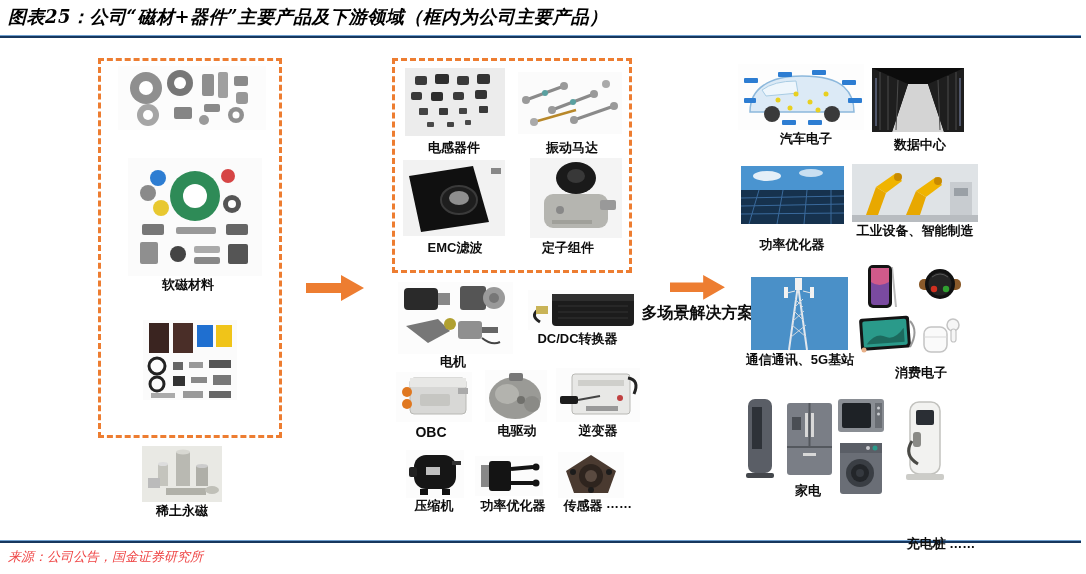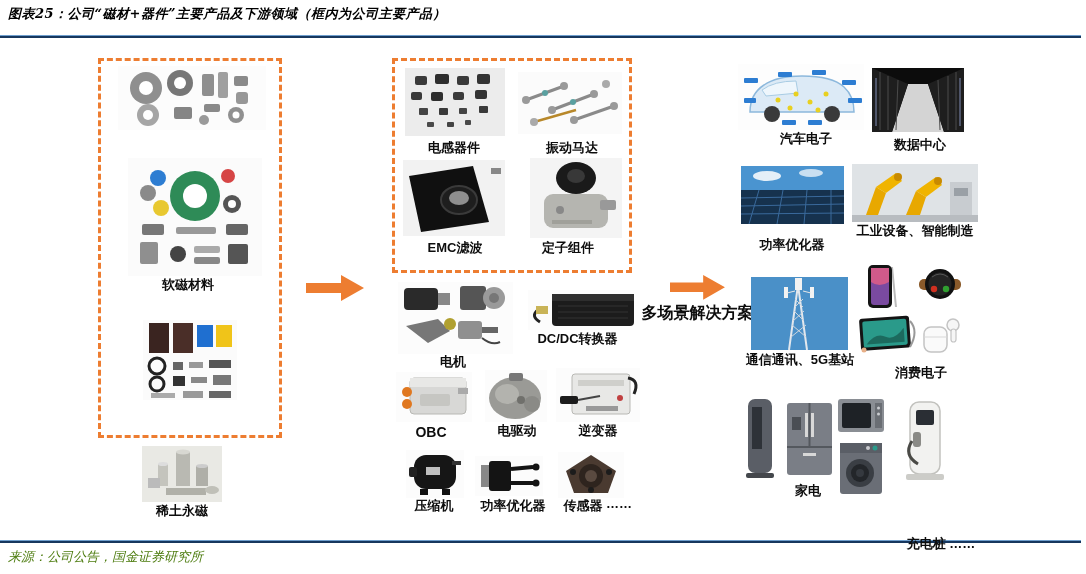--- a/index.html
+++ b/index.html
@@ -1,24 +1,24 @@
 <!DOCTYPE html>
 <html><head>
 <meta charset="utf-8">
 <style>
   html,body{margin:0;padding:0;background:#ffffff;}
   .page{position:relative;width:1086px;height:574px;background:#fff;overflow:hidden;
         font-family:"Liberation Sans",sans-serif;}
   .abs{position:absolute;}
   .title{position:absolute;left:8px;top:5px;font-family:"DejaVu Serif",serif;
-         font-style:italic;font-weight:bold;font-size:13px;color:#000;letter-spacing:.5px;}
+         font-style:italic;font-weight:bold;font-size:18px;color:#000;letter-spacing:.5px;}
   .rule{position:absolute;left:0;width:1081px;height:2px;background:#17375e;
         border-top:1px solid #6f9fce;}
   .src{position:absolute;left:8px;top:548px;font-family:"DejaVu Serif",serif;
-       font-style:italic;font-size:13px;color:#4d7c0f;}
+       font-style:italic;font-size:13px;color:#ef4444;}
   .dashed{position:absolute;border:3px dashed #ed7d31;}
   .lbl{position:absolute;font-weight:bold;font-size:13px;color:#0d0d0d;
        text-align:center;line-height:1.15;white-space:nowrap;}
   .lbl.sm{font-size:12px;}
   .photo{position:absolute;}
   .photo svg{display:block;width:100%;height:100%;}
 </style>
 </head>
 <body>
 

